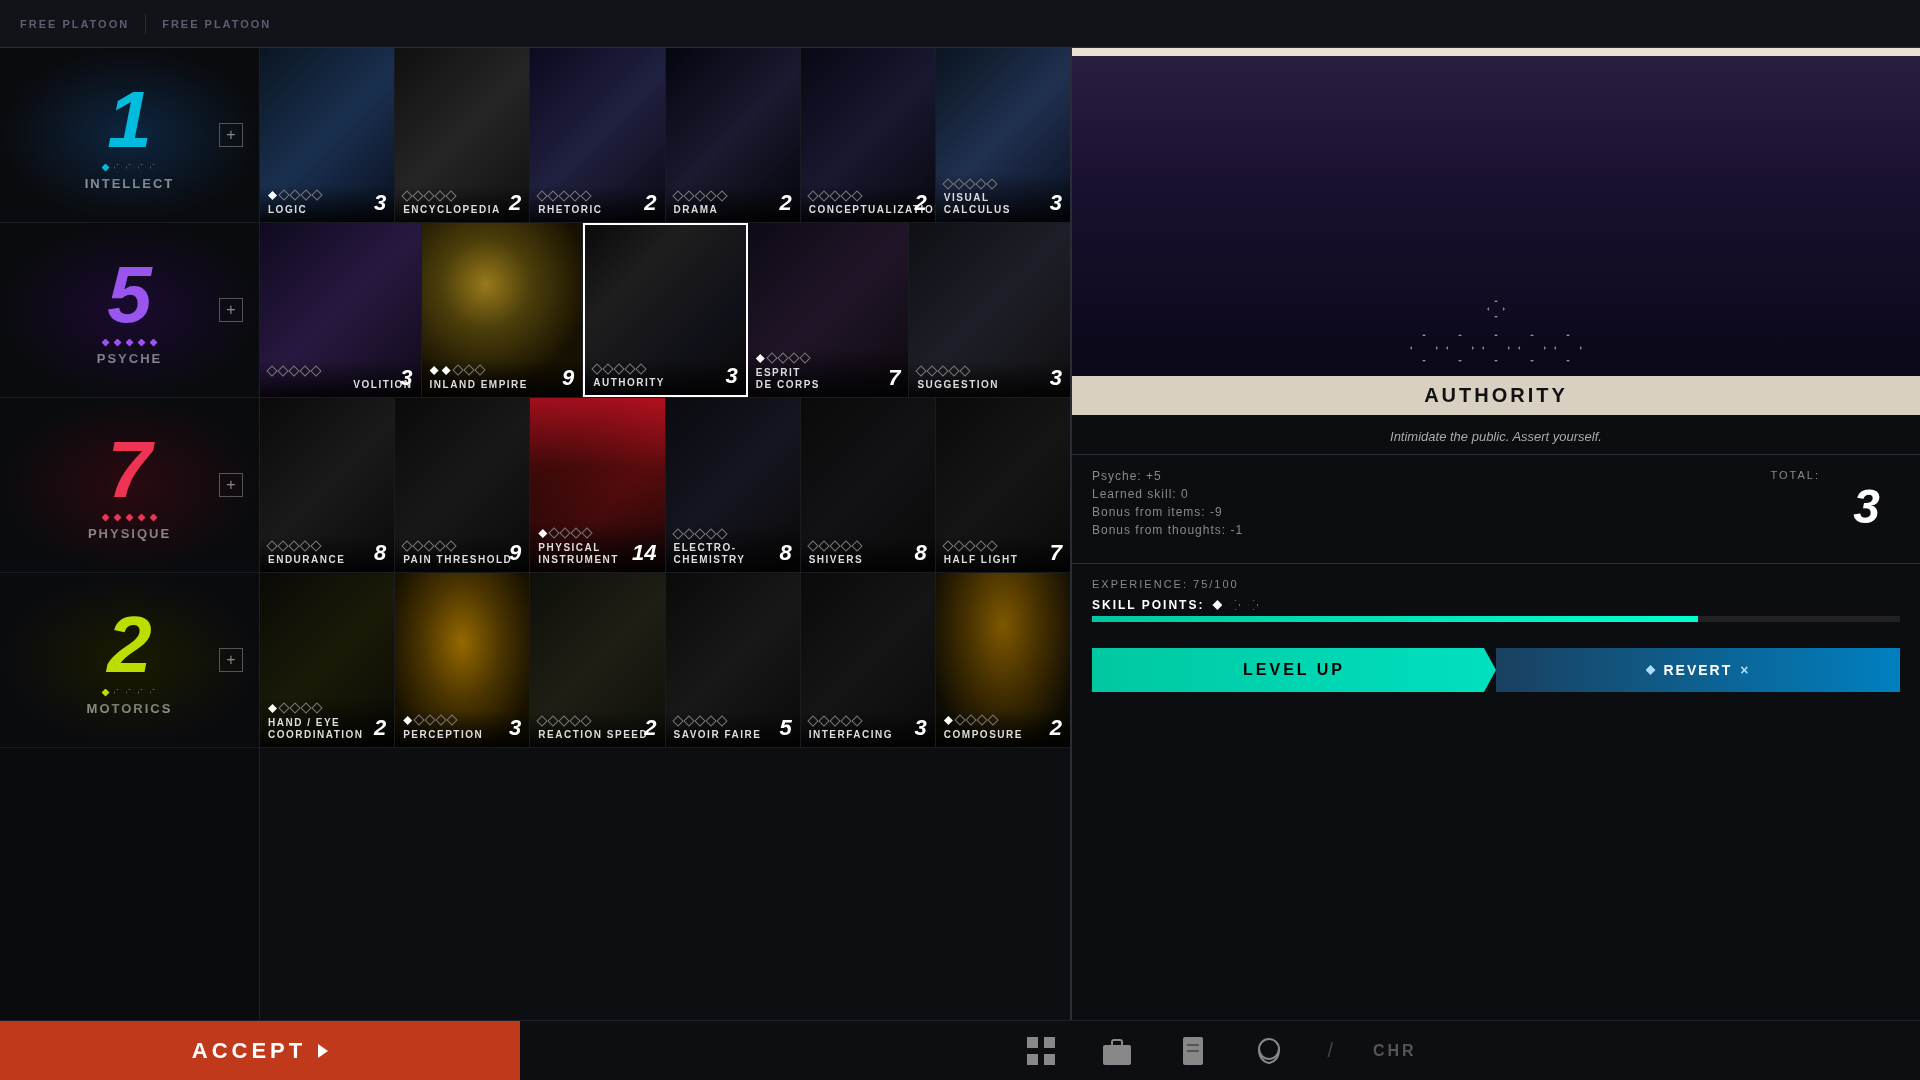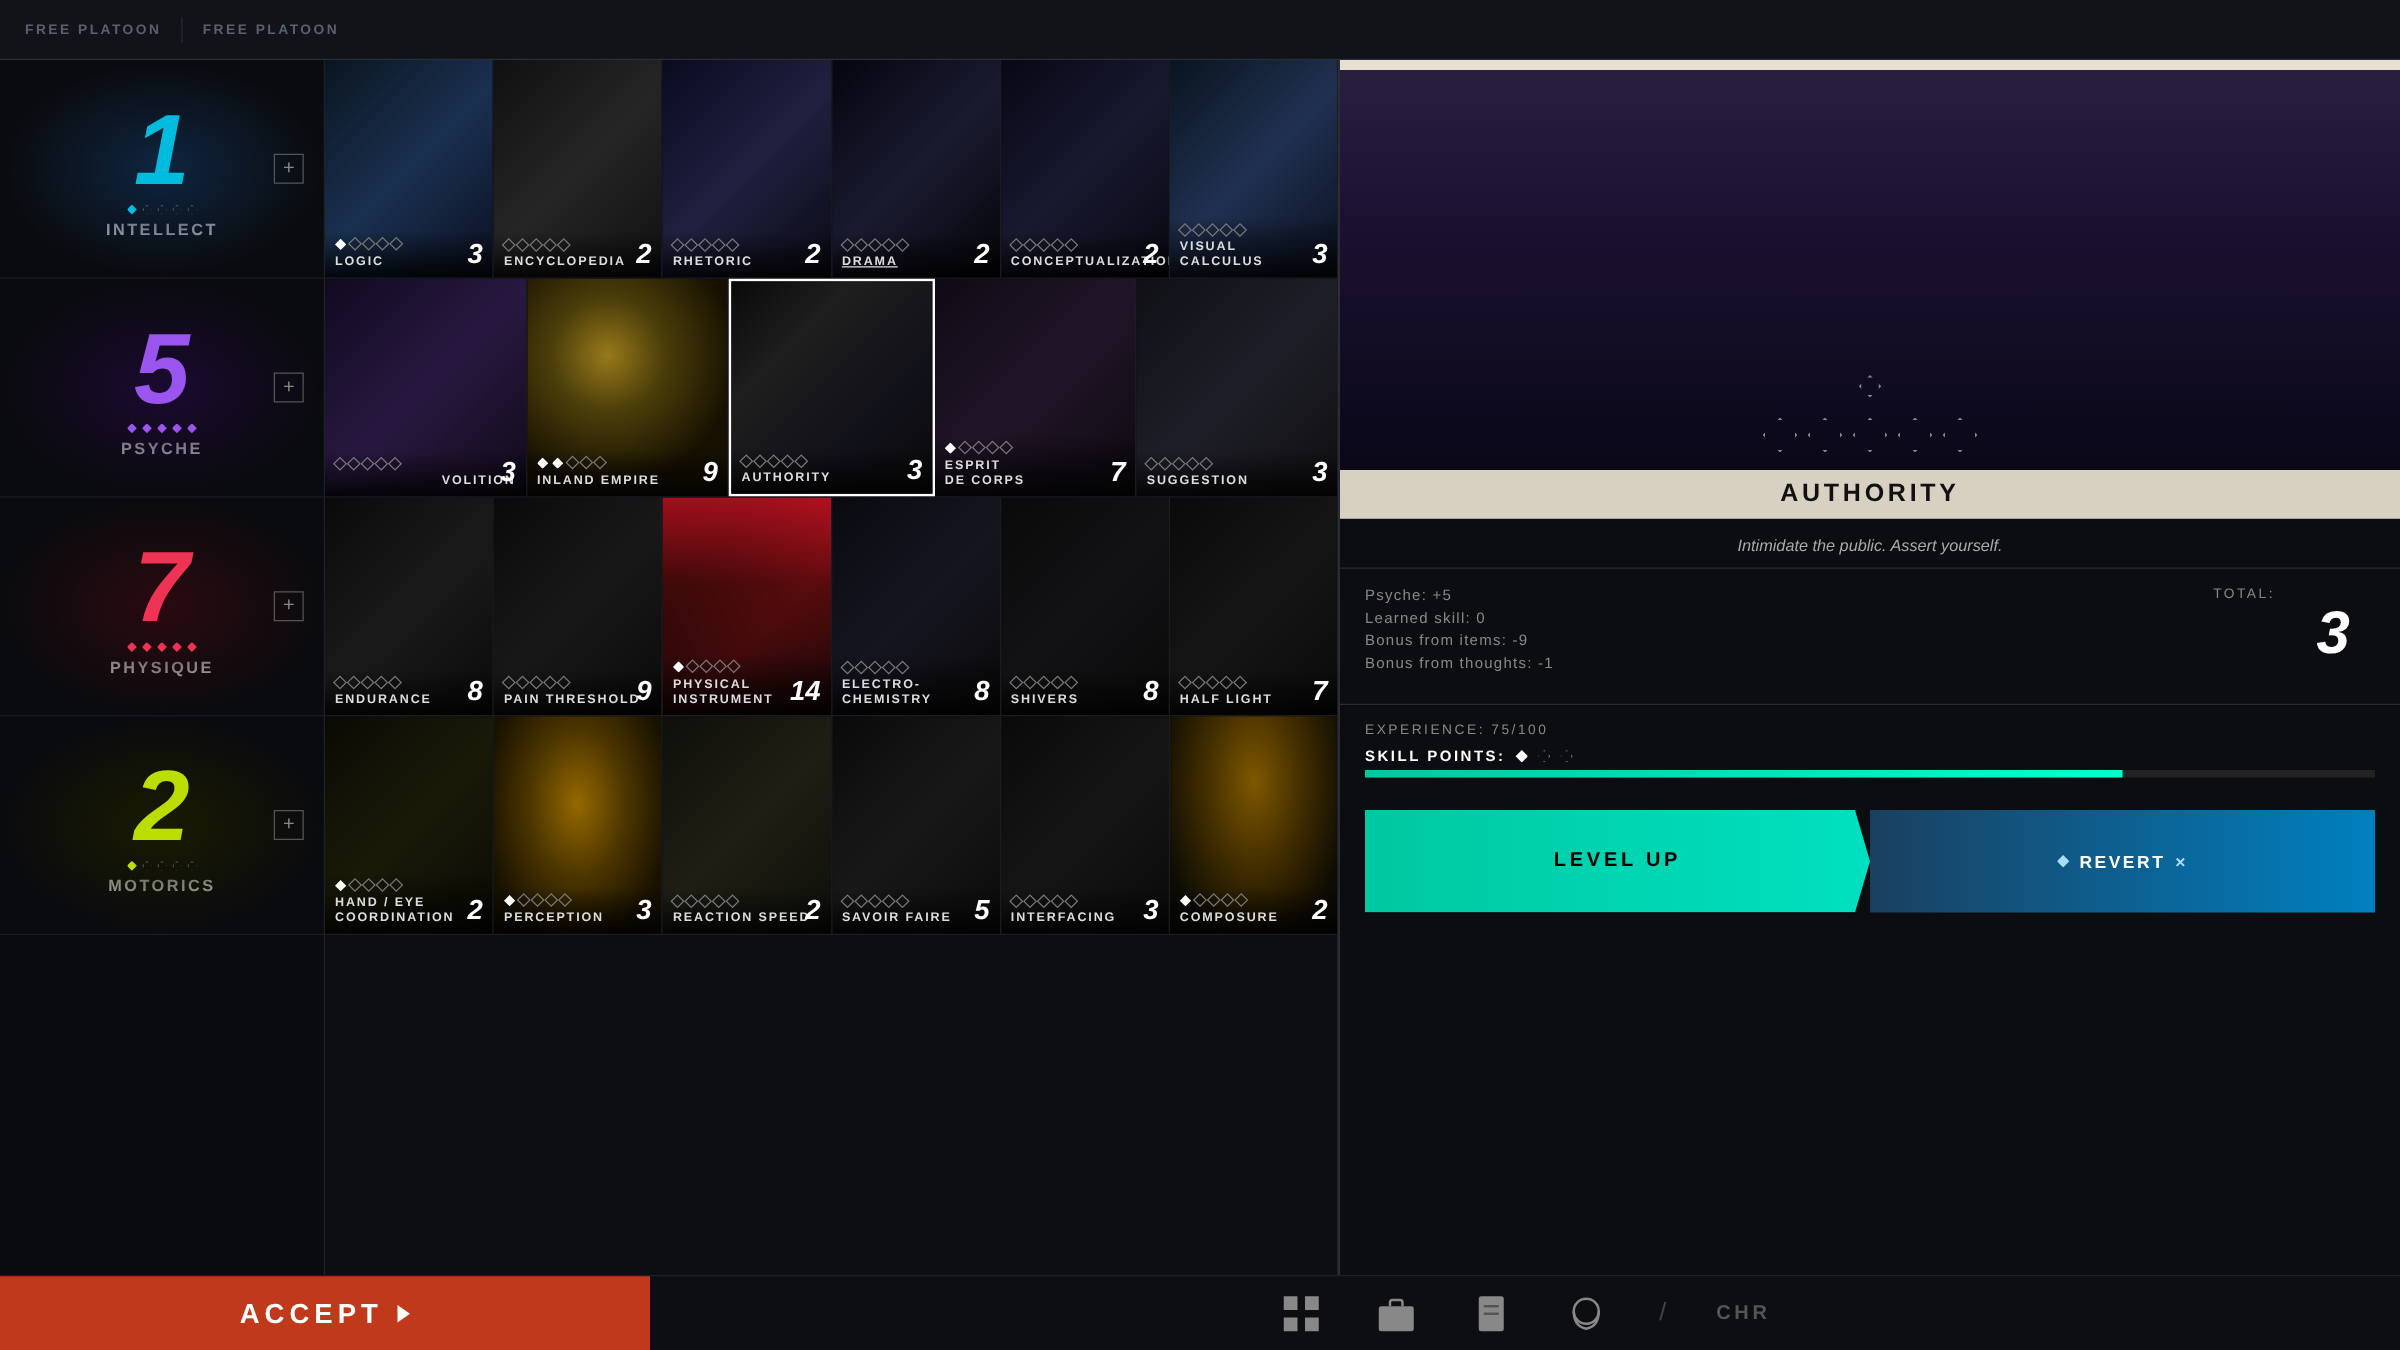--- a/index.html
+++ b/index.html
@@ -375,21 +375,21 @@
 
     .action-buttons {
       display: flex;
       gap: 0;
       margin-top: 16px;
       padding: 0 20px;
     }
 
     .btn-level-up {
       flex: 1;
-      padding: 32px 20px;
+      padding: 13px 20px;
       background: linear-gradient(90deg, #00c8a0, #00e0c0);
       font-size: 16px;
       font-weight: 900;
       letter-spacing: 3px;
       color: #000;
       text-transform: uppercase;
       border: none;
       cursor: pointer;
       clip-path: polygon(0 0, calc(100% - 12px) 0, 100% 50%, calc(100% - 12px) 100%, 0 100%);
     }
@@ -614,21 +614,21 @@
         <div class="skill-card">
           <div class="skill-card-bg-art img-drama"></div>
           <div class="skill-card-content">
             <div class="skill-diamonds">
               <div style="width: 8px; height: 8px; transform: rotate(45deg); background: transparent; border: 1px solid rgb(119, 119, 119);"></div>
               <div style="width: 8px; height: 8px; transform: rotate(45deg); background: transparent; border: 1px solid rgb(119, 119, 119);"></div>
               <div style="width: 8px; height: 8px; transform: rotate(45deg); background: transparent; border: 1px solid rgb(119, 119, 119);"></div>
               <div style="width: 8px; height: 8px; transform: rotate(45deg); background: transparent; border: 1px solid rgb(119, 119, 119);"></div>
               <div style="width: 8px; height: 8px; transform: rotate(45deg); background: transparent; border: 1px solid rgb(119, 119, 119);"></div>
             </div>
-            <div class="skill-name" style="white-space: pre-line; text-decoration: underline;">DRAMA</div>
+            <div class="skill-name" style="white-space: pre-line;">DRAMA</div>
           </div>
           <div class="skill-value">2</div>
         </div>
         <div class="skill-card">
           <div class="skill-card-bg-art img-conceptualization"></div>
           <div class="skill-card-content">
             <div class="skill-diamonds">
               <div style="width: 8px; height: 8px; transform: rotate(45deg); background: transparent; border: 1px solid rgb(119, 119, 119);"></div>
               <div style="width: 8px; height: 8px; transform: rotate(45deg); background: transparent; border: 1px solid rgb(119, 119, 119);"></div>
               <div style="width: 8px; height: 8px; transform: rotate(45deg); background: transparent; border: 1px solid rgb(119, 119, 119);"></div>

